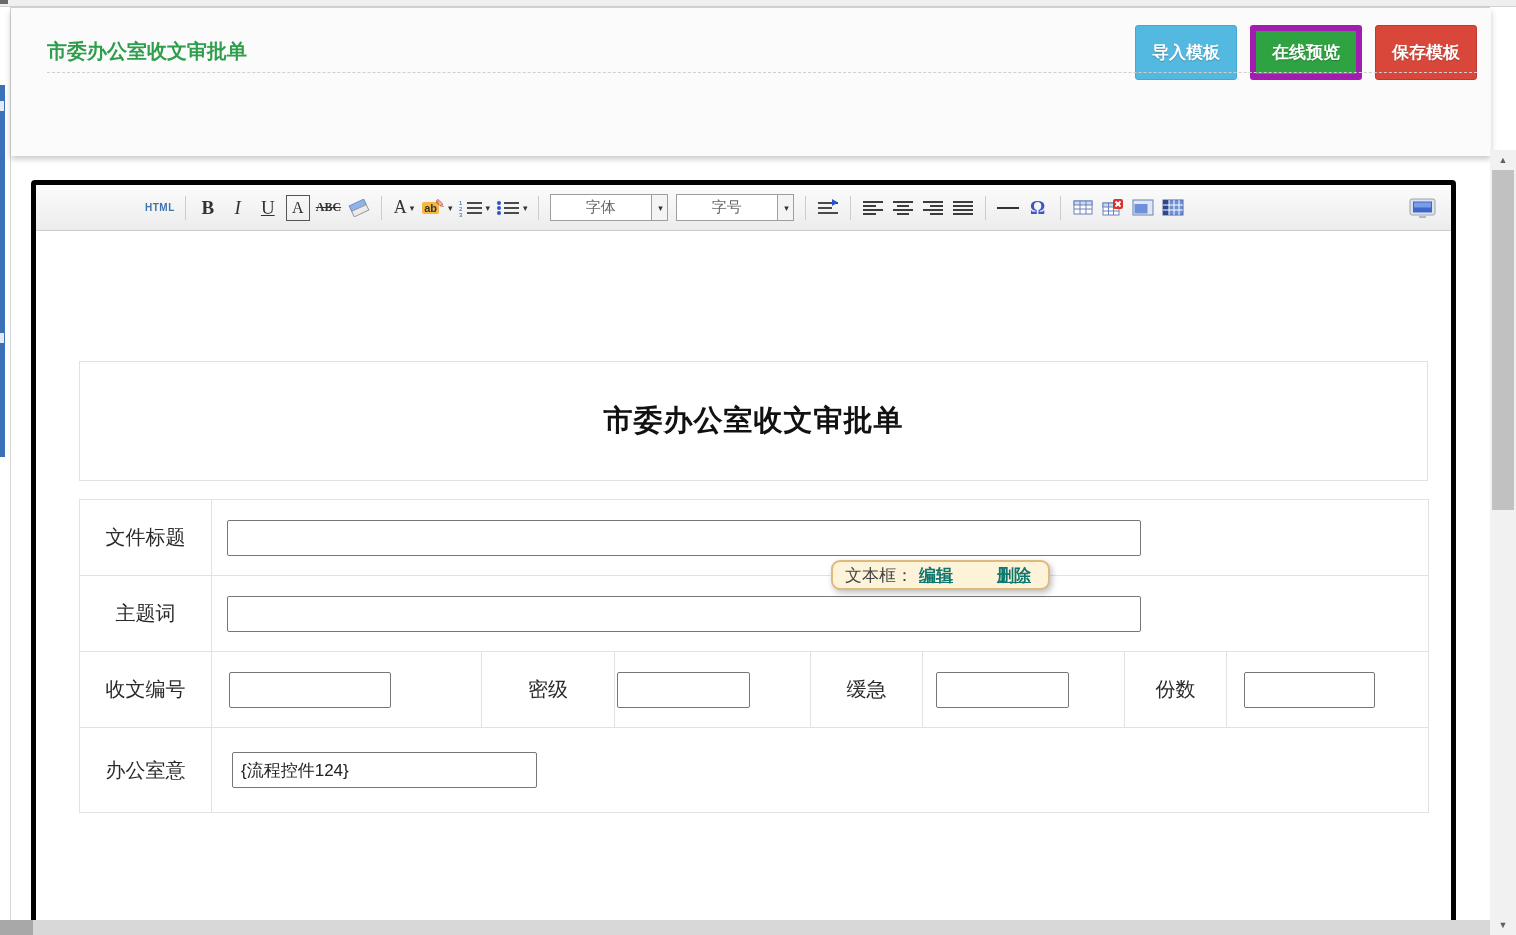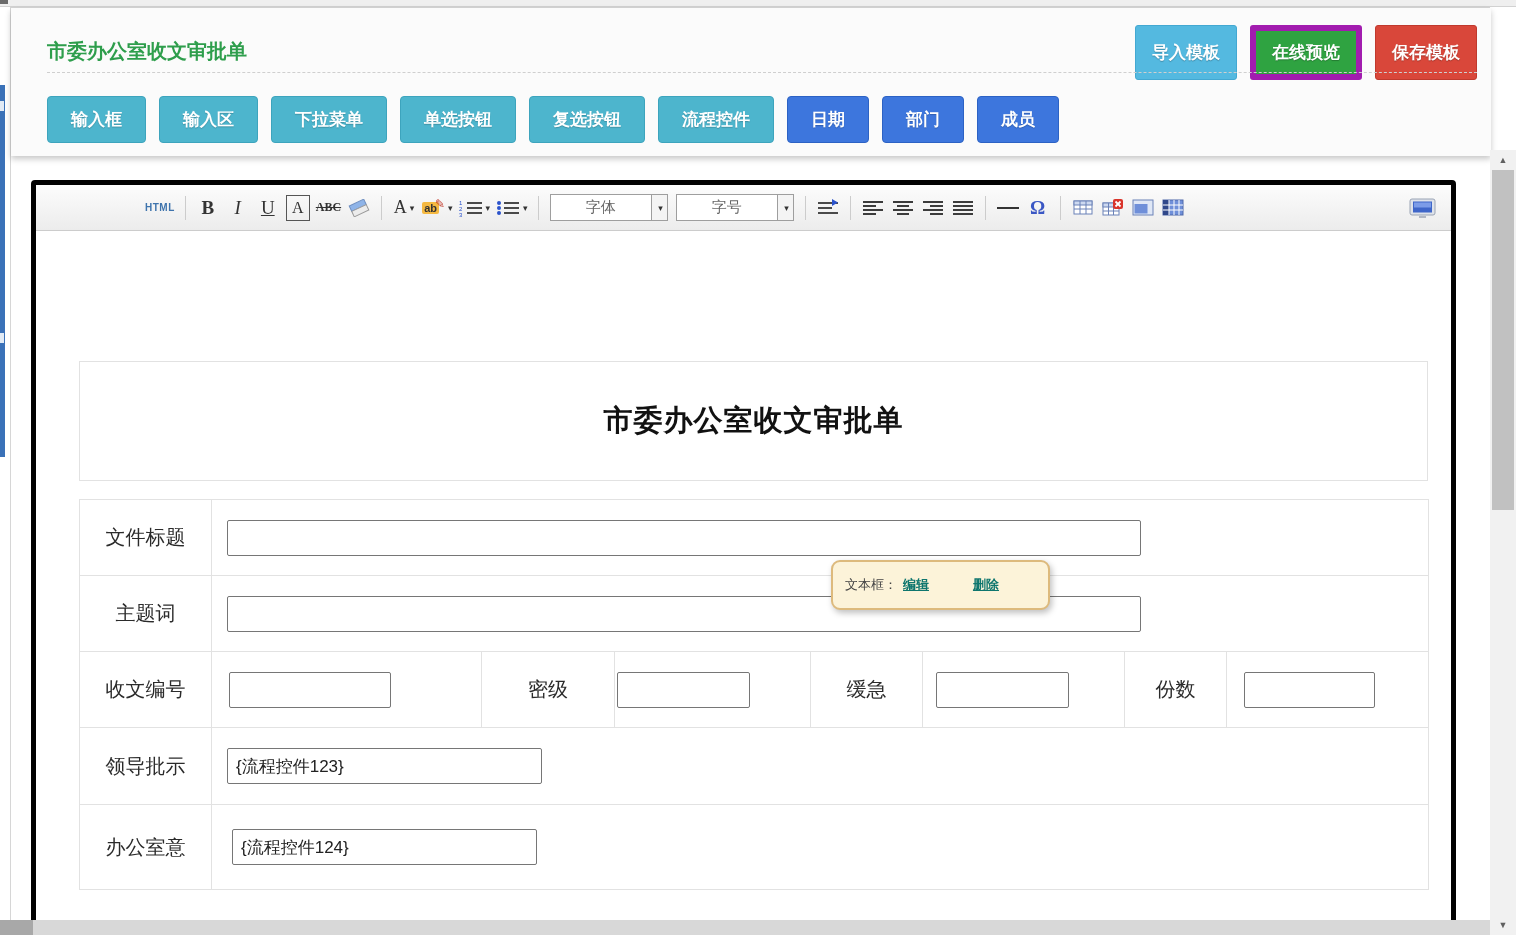--- a/index.html
+++ b/index.html
@@ -84,24 +84,24 @@
   .t-form td.pl17 { padding-left:17px; }
   .t-form td.pl20 { padding-left:20px; }
   .t-form td.pl21 { padding-left:21px; }
   tr.r76 { height:76px; } tr.r77 { height:77px; } tr.r85 { height:85px; }
   .fin { height:36px; border:1px solid #767676; border-radius:2px; background:#fff;
          font-size:17px; color:#222; padding:0 8px; font-family:inherit; }
   .w315{width:315px;} .w462{width:462px;} .w914{width:914px;}
   .w162{width:162px;} .w133{width:133px;} .w131{width:131px;} .w305{width:305px;}
 
   
-  .tooltip { position:absolute; left:795px; top:329px; width:219px; height:50px;
+  .tooltip { position:absolute; left:795px; top:329px; width:219px; height:30px;
              background:#fcf3d9; border:2px solid #ddba7d; border-radius:9px;
              box-shadow:2px 3px 6px rgba(0,0,0,.25); display:flex; align-items:center;
-             padding:8px 12px; z-index:5; font-size:13px; color:#444; }
+             padding:8px 12px; z-index:5; font-size:17px; color:#444; }
   .tooltip a { color:#0f766e; text-decoration:underline; cursor:pointer;font-weight:bold; }
   .tooltip .lk1 { margin-left:6px; } .tooltip .lk2 { margin-left:44px; }
 
   
   .vscroll { position:absolute; right:0; top:150px; width:26px; height:785px;
              background:#f1f1f1; z-index:4; }
   .vs-arrow { position:absolute; left:0; width:26px; height:16px; display:flex;
               align-items:center; justify-content:center; font-size:9px; color:#606060;
               cursor:pointer; }
   .vs-up { top:2px; } .vs-down { bottom:2px; }
@@ -125,31 +125,20 @@
 
 <div class="outer">
   <div class="header">
     <div class="header-title">市委办公室收文审批单</div>
     <div class="header-actions">
       <button class="act act-import">导入模板</button>
       <button class="act act-preview">在线预览</button>
       <button class="act act-save">保存模板</button>
     </div>
     <div class="dashed"></div>
-    <div class="controls">
-      <button class="ctl teal">输入框</button>
-      <button class="ctl teal">输入区</button>
-      <button class="ctl teal">下拉菜单</button>
-      <button class="ctl teal">单选按钮</button>
-      <button class="ctl teal">复选按钮</button>
-      <button class="ctl teal">流程控件</button>
-      <button class="ctl blue">日期</button>
-      <button class="ctl blue">部门</button>
-      <button class="ctl blue">成员</button>
-    </div>
   </div>
 </div>
 
 <div class="editor">
   <div class="toolbar">
     <span class="tb tb-html">HTML</span>
     <span class="sep"></span>
     <span class="tb serif g-bold">B</span>
     <span class="tb serif g-italic">I</span>
     <span class="tb serif g-under">U</span>
@@ -336,24 +325,20 @@
       <tr class="r76">
         <td class="lbl">收文编号</td>
         <td class="inp pl17"><input class="fin w162" value="" style=""></td>
         <td class="lbl">密级</td>
         <td class="inp pl2"><input class="fin w133" value="" style=""></td>
         <td class="lbl">缓急</td>
         <td class="inp pl13"><input class="fin w133" value="" style=""></td>
         <td class="lbl">份数</td>
         <td class="inp pl17"><input class="fin w131" value="" style=""></td>
       </tr>
-      <tr class="r77">
-        <td class="lbl">领导批示</td>
-        <td class="inp" colspan="7"><input class="fin w315" value="{流程控件123}" style=""></td>
-      </tr>
       <tr class="r85">
         <td class="lbl">办公室意</td>
         <td class="inp pl20" colspan="7"><input class="fin w305" value="{流程控件124}" style=""></td>
       </tr>
     </tbody>
       </table>
 
     <div class="tooltip">
       <span>文本框：</span>
       <a class="lk1">编辑</a>

